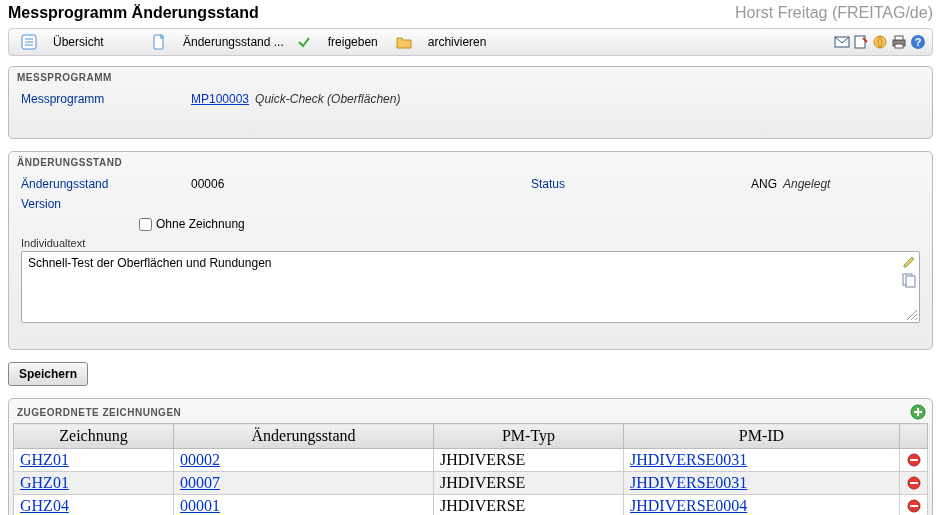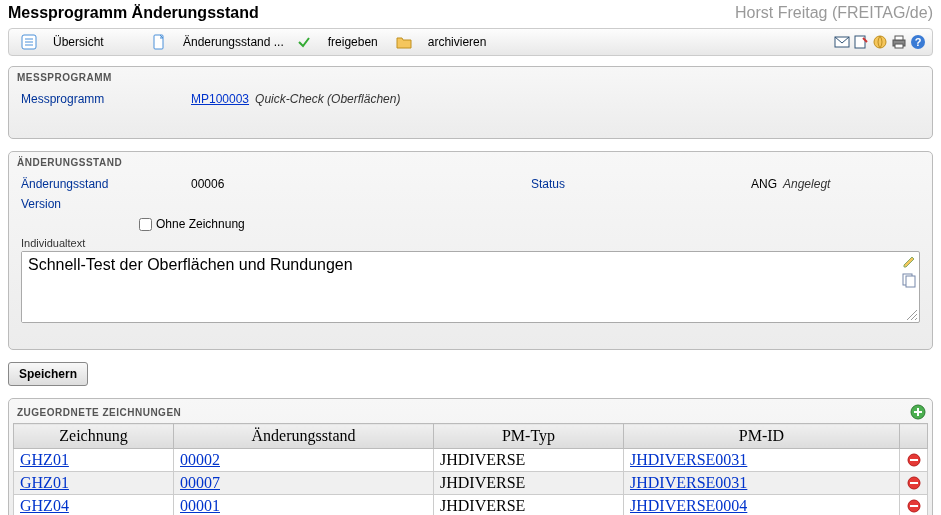--- a/index.html
+++ b/index.html
@@ -20,21 +20,21 @@
 .row { display: flex; align-items: center; margin-bottom: 6px; }
 .lbl { width: 170px; color: #003399; font-size: 12px; }
 .lbl2 { width: 120px; color: #003399; font-size: 12px; }
 .val { font-size: 12px; }
 .link { color: #0033cc; text-decoration: underline; cursor: pointer; }
 .italic { font-style: italic; color: #333; margin-left: 6px; }
 input[type=text] { border: 1px solid #999; height: 20px; padding: 2px 4px; font-size: 12px; width: 160px; }
 .cbwrap { display: flex; align-items: center; gap: 4px; margin-left: 118px; }
 .small-lbl { font-size: 11px; color: #333; margin: 4px 0 2px 0; }
 .textarea-wrap { position: relative; border: 1px solid #aaa; background: #fff; border-radius: 2px; height: 72px; }
-.textarea { width: calc(100% - 22px); height: 100%; border: none; resize: none; padding: 4px 6px; font-family: inherit; font-size: 16px; outline: none; }
+.textarea { width: calc(100% - 22px); height: 100%; border: none; resize: none; padding: 4px 6px; font-family: inherit; font-size: 12px; outline: none; }
 .textarea-icons { position: absolute; right: 2px; top: 2px; display: flex; flex-direction: column; gap: 2px; }
 .resize-grip { position: absolute; right: 2px; bottom: 2px; width: 10px; height: 10px; }
 .btn { background: linear-gradient(#f8f8f8,#ddd); border: 1px solid #888; border-radius: 3px; padding: 4px 10px; font-size: 12px; cursor: pointer; font-weight: bold; }
 .table-panel { border: 1px solid #bbb; border-radius: 5px; background: linear-gradient(#f7f7f7,#ececec); padding-bottom: 20px; }
 .table-header-row { display: flex; align-items: center; justify-content: space-between; padding: 5px 6px 3px 8px; }
 .table-title { font-size: 10px; letter-spacing: 0.5px; color: #555; text-transform: uppercase; font-weight: bold; }
 .add-btn { width: 16px; height: 16px; cursor: pointer; }
 table { width: calc(100% - 8px); margin: 0 4px; border-collapse: collapse; font-size: 16px; font-family: Liberation Serif, serif; }
 th { background: linear-gradient(#f0f0f0,#dcdcdc); border: 1px solid #bbb; padding: 3px 6px; font-weight: normal; text-align: center; }
 td { border: 1px solid #ccc; padding: 2px 6px; background: #fff; }

